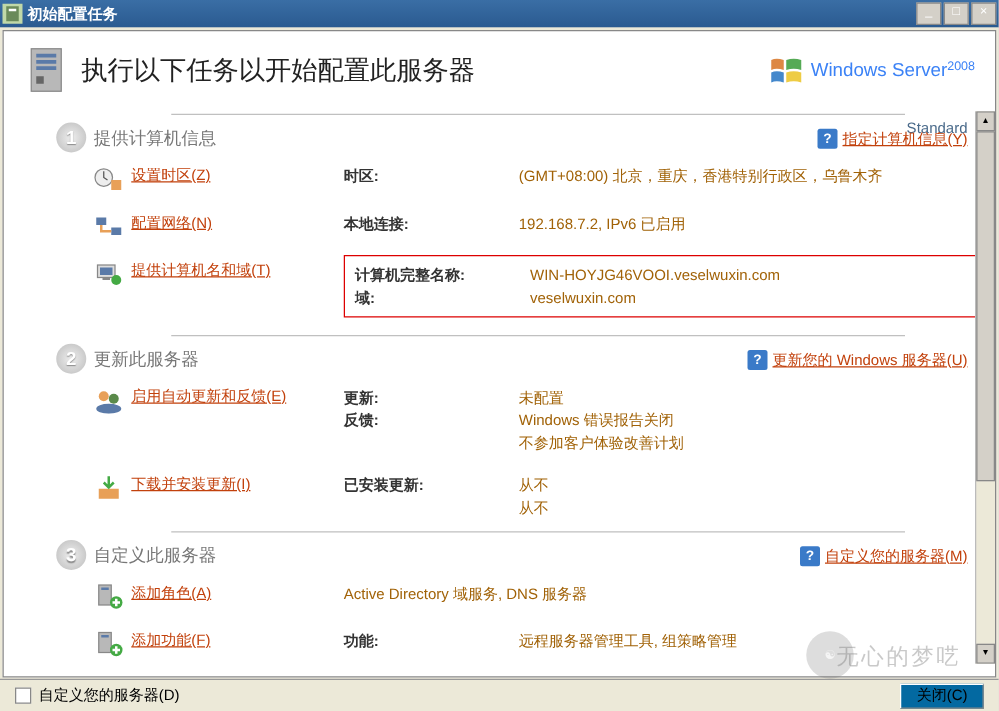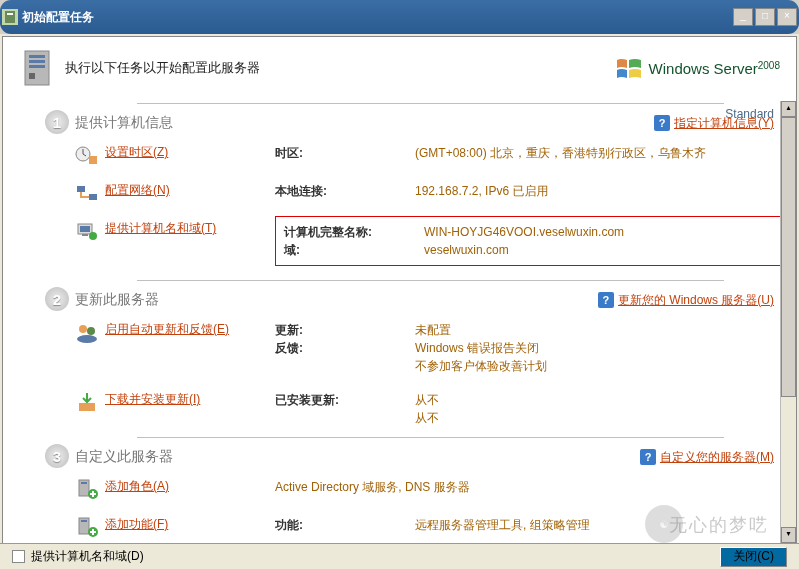--- a/index.html
+++ b/index.html
@@ -1,30 +1,30 @@
 <!DOCTYPE html>
 <html><head>
 <meta charset="utf-8">
 <style>
 * { box-sizing: border-box; margin: 0; padding: 0; }
 body { font-family: "Microsoft YaHei", "SimSun", Tahoma, sans-serif; font-size: 12px; background: #d4d0c8; width: 799px; height: 569px; overflow: hidden; position: relative; }
-.titlebar { background: linear-gradient(#3a6ea5, #2a5a90); height: 34px; display: flex; align-items: center; padding: 0 2px; color: #fff; border-radius: 11px; }
+.titlebar { background: linear-gradient(#3a6ea5, #2a5a90); height: 22px; display: flex; align-items: center; padding: 0 2px; color: #fff; }
 .titlebar-icon { width: 16px; height: 16px; background: #c0d8a8; margin-right: 4px; display: inline-flex; align-items: center; justify-content: center; }
 .titlebar-text { flex: 1; font-size: 12px; font-weight: bold; }
 .win-btns { display: flex; gap: 2px; }
 .win-btn { width: 20px; height: 18px; background: #d4d0c8; border: 1px solid #888; font-size: 10px; line-height: 14px; text-align: center; cursor: pointer; }
 .outer { background: #ece9d8; height: 547px; padding: 2px; }
 .whitebox { background: #fff; border: 1px solid #888; height: 518px; position: relative; padding: 0; }
 .header { display: flex; align-items: center; padding: 10px 16px 12px 16px; }
 .server-icon { width: 36px; height: 42px; margin-right: 10px; }
 .server-icon svg { width: 100%; height: 100%; }
-.header-text { flex: 1; font-size: 13px; color: #222; }
+.header-text { flex: 1; font-size: 21px; color: #222; }
 .brand { display: flex; align-items: center; gap: 6px; }
 .winflag { width: 28px; height: 24px; }
-.brand-text { font-size: 15px; color: #14532d; }
+.brand-text { font-size: 15px; color: #3b82f6; }
 .brand-sub { font-size: 12px; color: #4a6a8a; position: absolute; right: 22px; top: 34px; margin-top: 36px; }
 .scrollarea { height: 442px; overflow: hidden; padding: 0 10px; position: relative; }
 .hr { border-top: 1px solid #c0c0c0; margin: 2px 62px 6px 62px; }
 .section { position: relative; padding-left: 62px; }
 .section-head { position: relative; height: 26px; display: flex; align-items: center; }
 .circle-num { position: absolute; left: -30px; top: 0; width: 24px; height: 24px; border-radius: 50%; background: radial-gradient(#eee,#bbb); color: #fff; font-size: 15px; font-weight: bold; display: flex; align-items: center; justify-content: center; text-shadow: 0 1px 1px #888; }
 .section-title { font-size: 14px; color: #777; }
 .section-right { position: absolute; right: 12px; display: flex; align-items: center; gap: 4px; }
 .help-icon { width: 16px; height: 16px; background: #3a7ac8; border-radius: 2px; color: #fff; font-size: 11px; font-weight: bold; display: flex; align-items: center; justify-content: center; }
 .link { color: #c2410c; text-decoration: underline; cursor: pointer; }
@@ -242,19 +242,19 @@
         <div class="scrollbtn">▴</div>
         <div class="scrollthumb"></div>
         <div class="scrollbtn" style="position:absolute;bottom:0;left:0;right:0">▾</div>
       </div>
     </div>
 
   </div>
 
   <div class="bottom-bar">
     <div class="checkbox"></div>
-    <span>提供计算机名和域(D)</span>
+    <span>自定义您的服务器(D)</span>
     <div class="close-btn">关闭(C)</div>
   </div>
 </div>
 
 <div class="watermark-circle">☯</div>
 <div class="watermark">无心的梦呓</div>
 
 </body></html>

